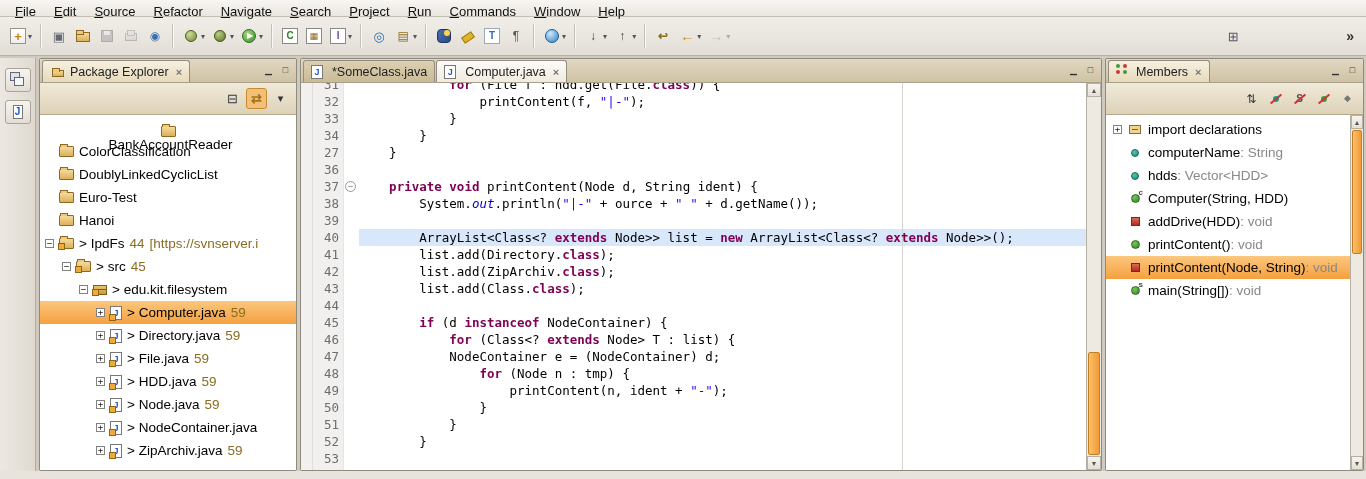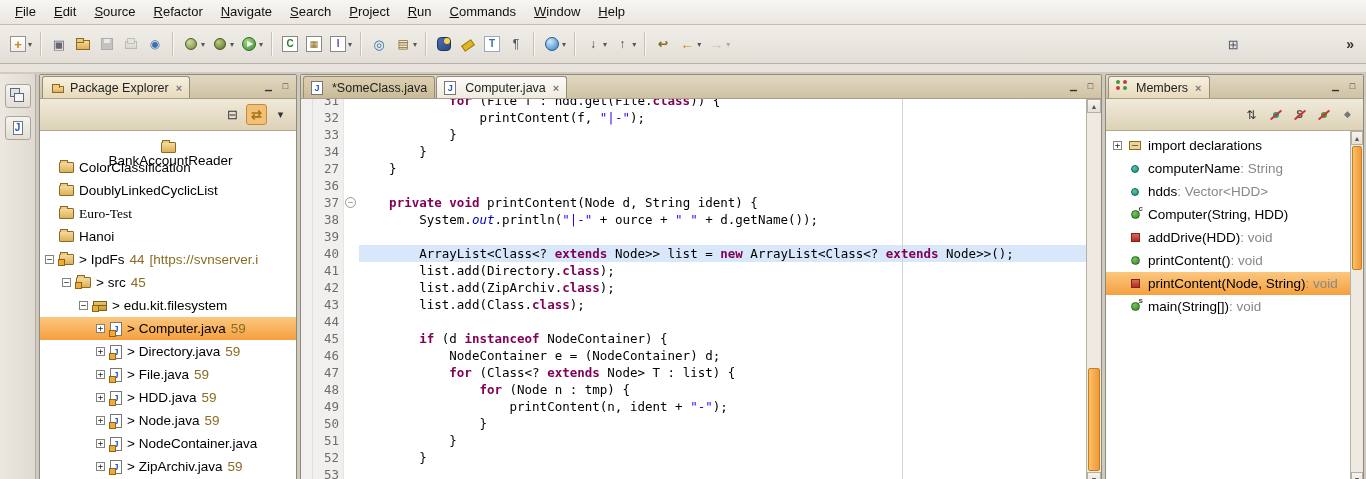--- a/index.html
+++ b/index.html
@@ -1,18 +1,18 @@
 <!DOCTYPE html>
 <html><head>
 <meta charset="utf-8">
 <style>
 *{margin:0;padding:0;box-sizing:border-box;}
 html,body{width:1366px;height:479px;overflow:hidden;font-family:"Liberation Sans",sans-serif;background:#e8e4dd;}
 
-.menubar{height:25px;display:flex;background:linear-gradient(#f8f6f2,#eae6e0);border-bottom:1px solid #c3beb4;padding-left:6px;text-align:center;}
+.menubar{height:17px;display:flex;background:linear-gradient(#f8f6f2,#eae6e0);border-bottom:1px solid #c3beb4;padding-left:6px;text-align:center;}
 .menu-item{display:block;padding:0 9px;font-size:13px;line-height:24px;color:#111;}
 .u{text-decoration:underline;}
 
 .toolbar{height:39px;background:linear-gradient(#f1eee9,#e2ded6);border-bottom:1px solid #b7b2a8;display:flex;align-items:center;padding:0 6px;}
 .tb-row{display:flex;align-items:center;}
 .tb-btn{height:28px;display:flex;align-items:center;padding:0 3px;border-radius:3px;}
 .tb-btn.disabled{opacity:.4;filter:grayscale(.8);}
 .tb-sep{width:2px;height:24px;margin:0 5px;border-left:1px solid #c6c1b7;border-right:1px solid #faf8f4;}
 .dd{font-size:8px;color:#555;margin-left:1px;}
 .tb-right{margin-left:auto;display:flex;align-items:center;}
@@ -60,21 +60,21 @@
 [data-icon="sort"]::before{content:"⇅";color:#333;font-size:12px;}
 [data-icon="hide-fields"]::before{content:"";inset:5px;border-radius:50%;background:#18a089;}
 [data-icon="hide-static"]::before{content:"S";color:#555;font-weight:bold;font-size:10px;}
 [data-icon="hide-nonpublic"]::before{content:"";inset:5px;border-radius:50%;background:#3f9b3f;}
 [data-icon="hide-local-types"]::before{content:"◆";color:#777;font-size:9px;}
 [data-icon="hide-fields"]::after,[data-icon="hide-static"]::after,[data-icon="hide-nonpublic"]::after{content:"";position:absolute;left:1px;right:1px;top:7px;height:2px;background:#c33;transform:rotate(-40deg);}
 [data-icon="package-explorer"]::before{content:"";inset:6px 2px 3px 2px;background:linear-gradient(#f5da9a,#ddb05a);border:1px solid #8a6a25;}
 [data-icon="package-explorer"]::after{content:"";position:absolute;left:2px;top:4px;width:6px;height:3px;background:#eecb7c;border:1px solid #8a6a25;border-bottom:none;}
 [data-icon="members"]::before{content:"";position:absolute;left:3px;top:4px;width:4px;height:4px;border-radius:50%;background:#3f9b3f;box-shadow:7px 0 0 #c43c3c,0 6px 0 #c43c3c,7px 6px 0 #3f9b3f;inset:auto;}
 
-.main{display:flex;height:415px;background:#cfc9be;gap:3px;padding:2px 2px 0 0;margin-top:8px;}
+.main{display:flex;height:415px;background:#cfc9be;gap:3px;padding:2px 2px 0 0;}
 .trim{width:36px;background:linear-gradient(90deg,#ece8e1,#dfdad1);border-right:1px solid #b2ada2;display:flex;flex-direction:column;align-items:center;padding-top:10px;gap:8px;flex:none;}
 .trim-btn{width:26px;height:24px;border:1px solid #aaa49a;border-radius:3px;background:linear-gradient(#f6f4f0,#e2ded6);display:flex;align-items:center;justify-content:center;}
 .panel{background:#fff;border:1px solid #8f8a80;display:flex;flex-direction:column;border-radius:2px;overflow:hidden;}
 .pe{width:258px;flex:none;}
 .ed{flex:1;}
 .mem{width:259px;flex:none;}
 
 .tabbar{height:24px;background:linear-gradient(#e2d8c2,#cfc2a4);display:flex;align-items:flex-end;padding-left:2px;border-bottom:1px solid #a89f8c;flex:none;position:relative;}
 .etabs{display:flex;align-items:flex-end;height:100%;}
 .tab{height:22px;display:flex;align-items:center;gap:4px;padding:0 7px;border:1px solid #948d7e;border-bottom:none;border-radius:3px 3px 0 0;background:linear-gradient(#dcd0b2,#cabb97);font-size:12.5px;color:#222;margin-right:1px;white-space:nowrap;}
@@ -307,21 +307,21 @@
           <div class="trow" style="padding-left: 5px;">
             <span class="exp hidden-exp"></span>
             <span class="ticon i-folder"></span>
             <span class="tlabel">ColorClassification</span>
           </div>
           <div class="trow" style="padding-left: 5px;">
             <span class="exp hidden-exp"></span>
             <span class="ticon i-folder"></span>
             <span class="tlabel">DoublyLinkedCyclicList</span>
           </div>
-          <div class="trow" style="padding-left: 5px; font-family: Liberation Serif, serif;">
+          <div class="trow" style="padding-left: 5px;">
             <span class="exp hidden-exp"></span>
             <span class="ticon i-folder"></span>
             <span class="tlabel">Euro-Test</span>
           </div>
           <div class="trow" style="padding-left: 5px;">
             <span class="exp hidden-exp"></span>
             <span class="ticon i-folder"></span>
             <span class="tlabel">Hanoi</span>
           </div>
           <div class="trow" style="padding-left: 5px;">
@@ -472,22 +472,22 @@
             <div class="cline"></div>
             <div class="cline"><span>    </span><span class="k">private</span><span> </span><span class="k">void</span><span> printContent(Node d, String ident) {</span></div>
             <div class="cline"><span>        System.</span><span class="f">out</span><span>.println(</span><span class="s">"|-"</span><span> + ource + </span><span class="s">" "</span><span> + d.getName());</span></div>
             <div class="cline"></div>
             <div class="cline hl"><span>        ArrayList&lt;Class&lt;? </span><span class="k">extends</span><span> Node&gt;&gt; list = </span><span class="k">new</span><span> ArrayList&lt;Class&lt;? </span><span class="k">extends</span><span> Node&gt;&gt;();</span><span class="cursor"></span></div>
             <div class="cline"><span>        list.add(Directory.</span><span class="k">class</span><span>);</span></div>
             <div class="cline"><span>        list.add(ZipArchiv.</span><span class="k">class</span><span>);</span></div>
             <div class="cline"><span>        list.add(Class.</span><span class="k">class</span><span>);</span></div>
             <div class="cline"></div>
             <div class="cline"><span>        </span><span class="k">if</span><span> (d </span><span class="k">instanceof</span><span> NodeContainer) {</span></div>
+            <div class="cline"><span>            </span><span class="k">for</span><span> (Class&lt;? </span><span class="k">extends</span><span> Node&gt; T : list) {</span></div>
             <div class="cline"><span>            NodeContainer e = (NodeContainer) d;</span></div>
-            <div class="cline"><span>            </span><span class="k">for</span><span> (Class&lt;? </span><span class="k">extends</span><span> Node&gt; T : list) {</span></div>
             <div class="cline"><span>                </span><span class="k">for</span><span> (Node n : tmp) {</span></div>
             <div class="cline"><span>                    printContent(n, ident + </span><span class="s">"-"</span><span>);</span></div>
             <div class="cline"><span>                }</span></div>
             <div class="cline"><span>            }</span></div>
             <div class="cline"><span>        }</span></div>
           </div>
       </div>
       <div class="vsb">
         <div class="sb-btn">▲</div>
         <div class="sb-track">

